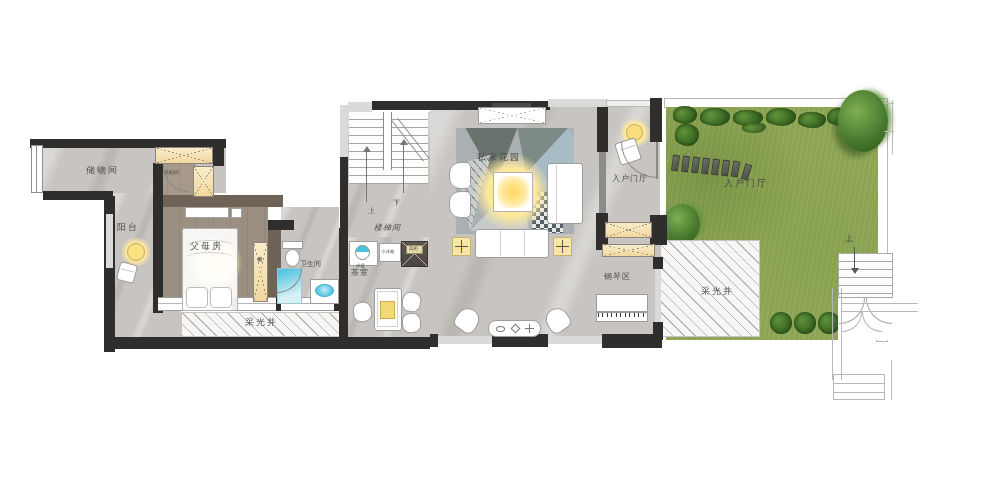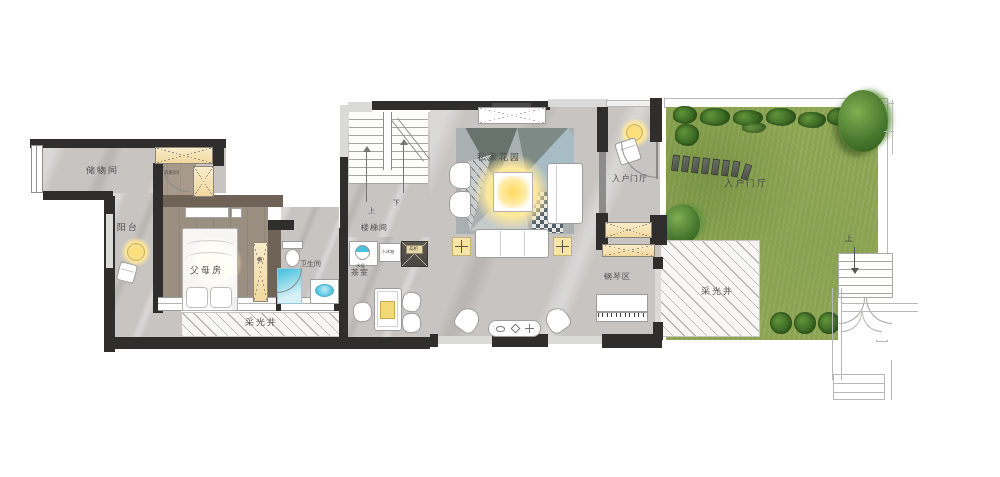--- a/index.html
+++ b/index.html
@@ -235,25 +235,25 @@
   <div class="abs" style="left:842px;top:312px;width:20px;height:20px;border-right:1px solid #b8b8b6;border-bottom:1px solid #b8b8b6;border-radius:0 0 100% 0;"></div>
   <div class="abs" style="left:862px;top:312px;width:20px;height:20px;border-left:1px solid #b8b8b6;border-bottom:1px solid #b8b8b6;border-radius:0 0 0 100%;"></div>
   <div class="abs" style="left:833px;top:374px;width:52px;height:26px;border:1px solid #b8b8b6;"></div>
   <div class="abs" style="left:834px;top:383px;width:50px;height:1px;background:#b8b8b6;"></div>
   <div class="abs" style="left:834px;top:392px;width:50px;height:1px;background:#b8b8b6;"></div>
   <div class="abs" style="left:891px;top:360px;width:1px;height:40px;background:#b8b8b6;"></div>
 
   <div class="lbl" style="left:86px;top:164px;">储物间</div>
   <div class="lbl" style="left:117px;top:221px;">阳台</div>
   <div class="lbl xs" style="left:164px;top:169px;">衣帽间</div>
-  <div class="lbl" style="left:190px;top:264px;">父母房</div>
+  <div class="lbl" style="left:190px;top:240px;">父母房</div>
   <div class="lbl xs vert" style="left:257px;top:252px;">衣柜</div>
   <div class="lbl s" style="left:300px;top:259px;">卫生间</div>
   <div class="lbl" style="left:245px;top:316px;">采光井</div>
-  <div class="lbl m" style="left:361px;top:222px;">楼梯间</div>
+  <div class="lbl m" style="left:374px;top:222px;font-style:italic;">楼梯间</div>
   <div class="lbl s" style="left:368px;top:206px;">上</div>
   <div class="lbl s" style="left:393px;top:198px;">下</div>
   <div class="lbl m" style="left:351px;top:267px;">茶室</div>
   <div class="lbl tiny" style="left:381px;top:249px;">小冰箱</div>
   <div class="lbl tiny" style="left:356px;top:263px;">水盆</div>
   <div class="lbl tiny" style="left:409px;top:246px;color:#4b4538;">高柜</div>
   <div class="lbl" style="left:477px;top:151px;">私家花园</div>
   <div class="lbl m" style="left:612px;top:173px;">入户门厅</div>
   <div class="lbl m" style="left:604px;top:271px;">钢琴区</div>
   <div class="lbl" style="left:701px;top:285px;">采光井</div>

